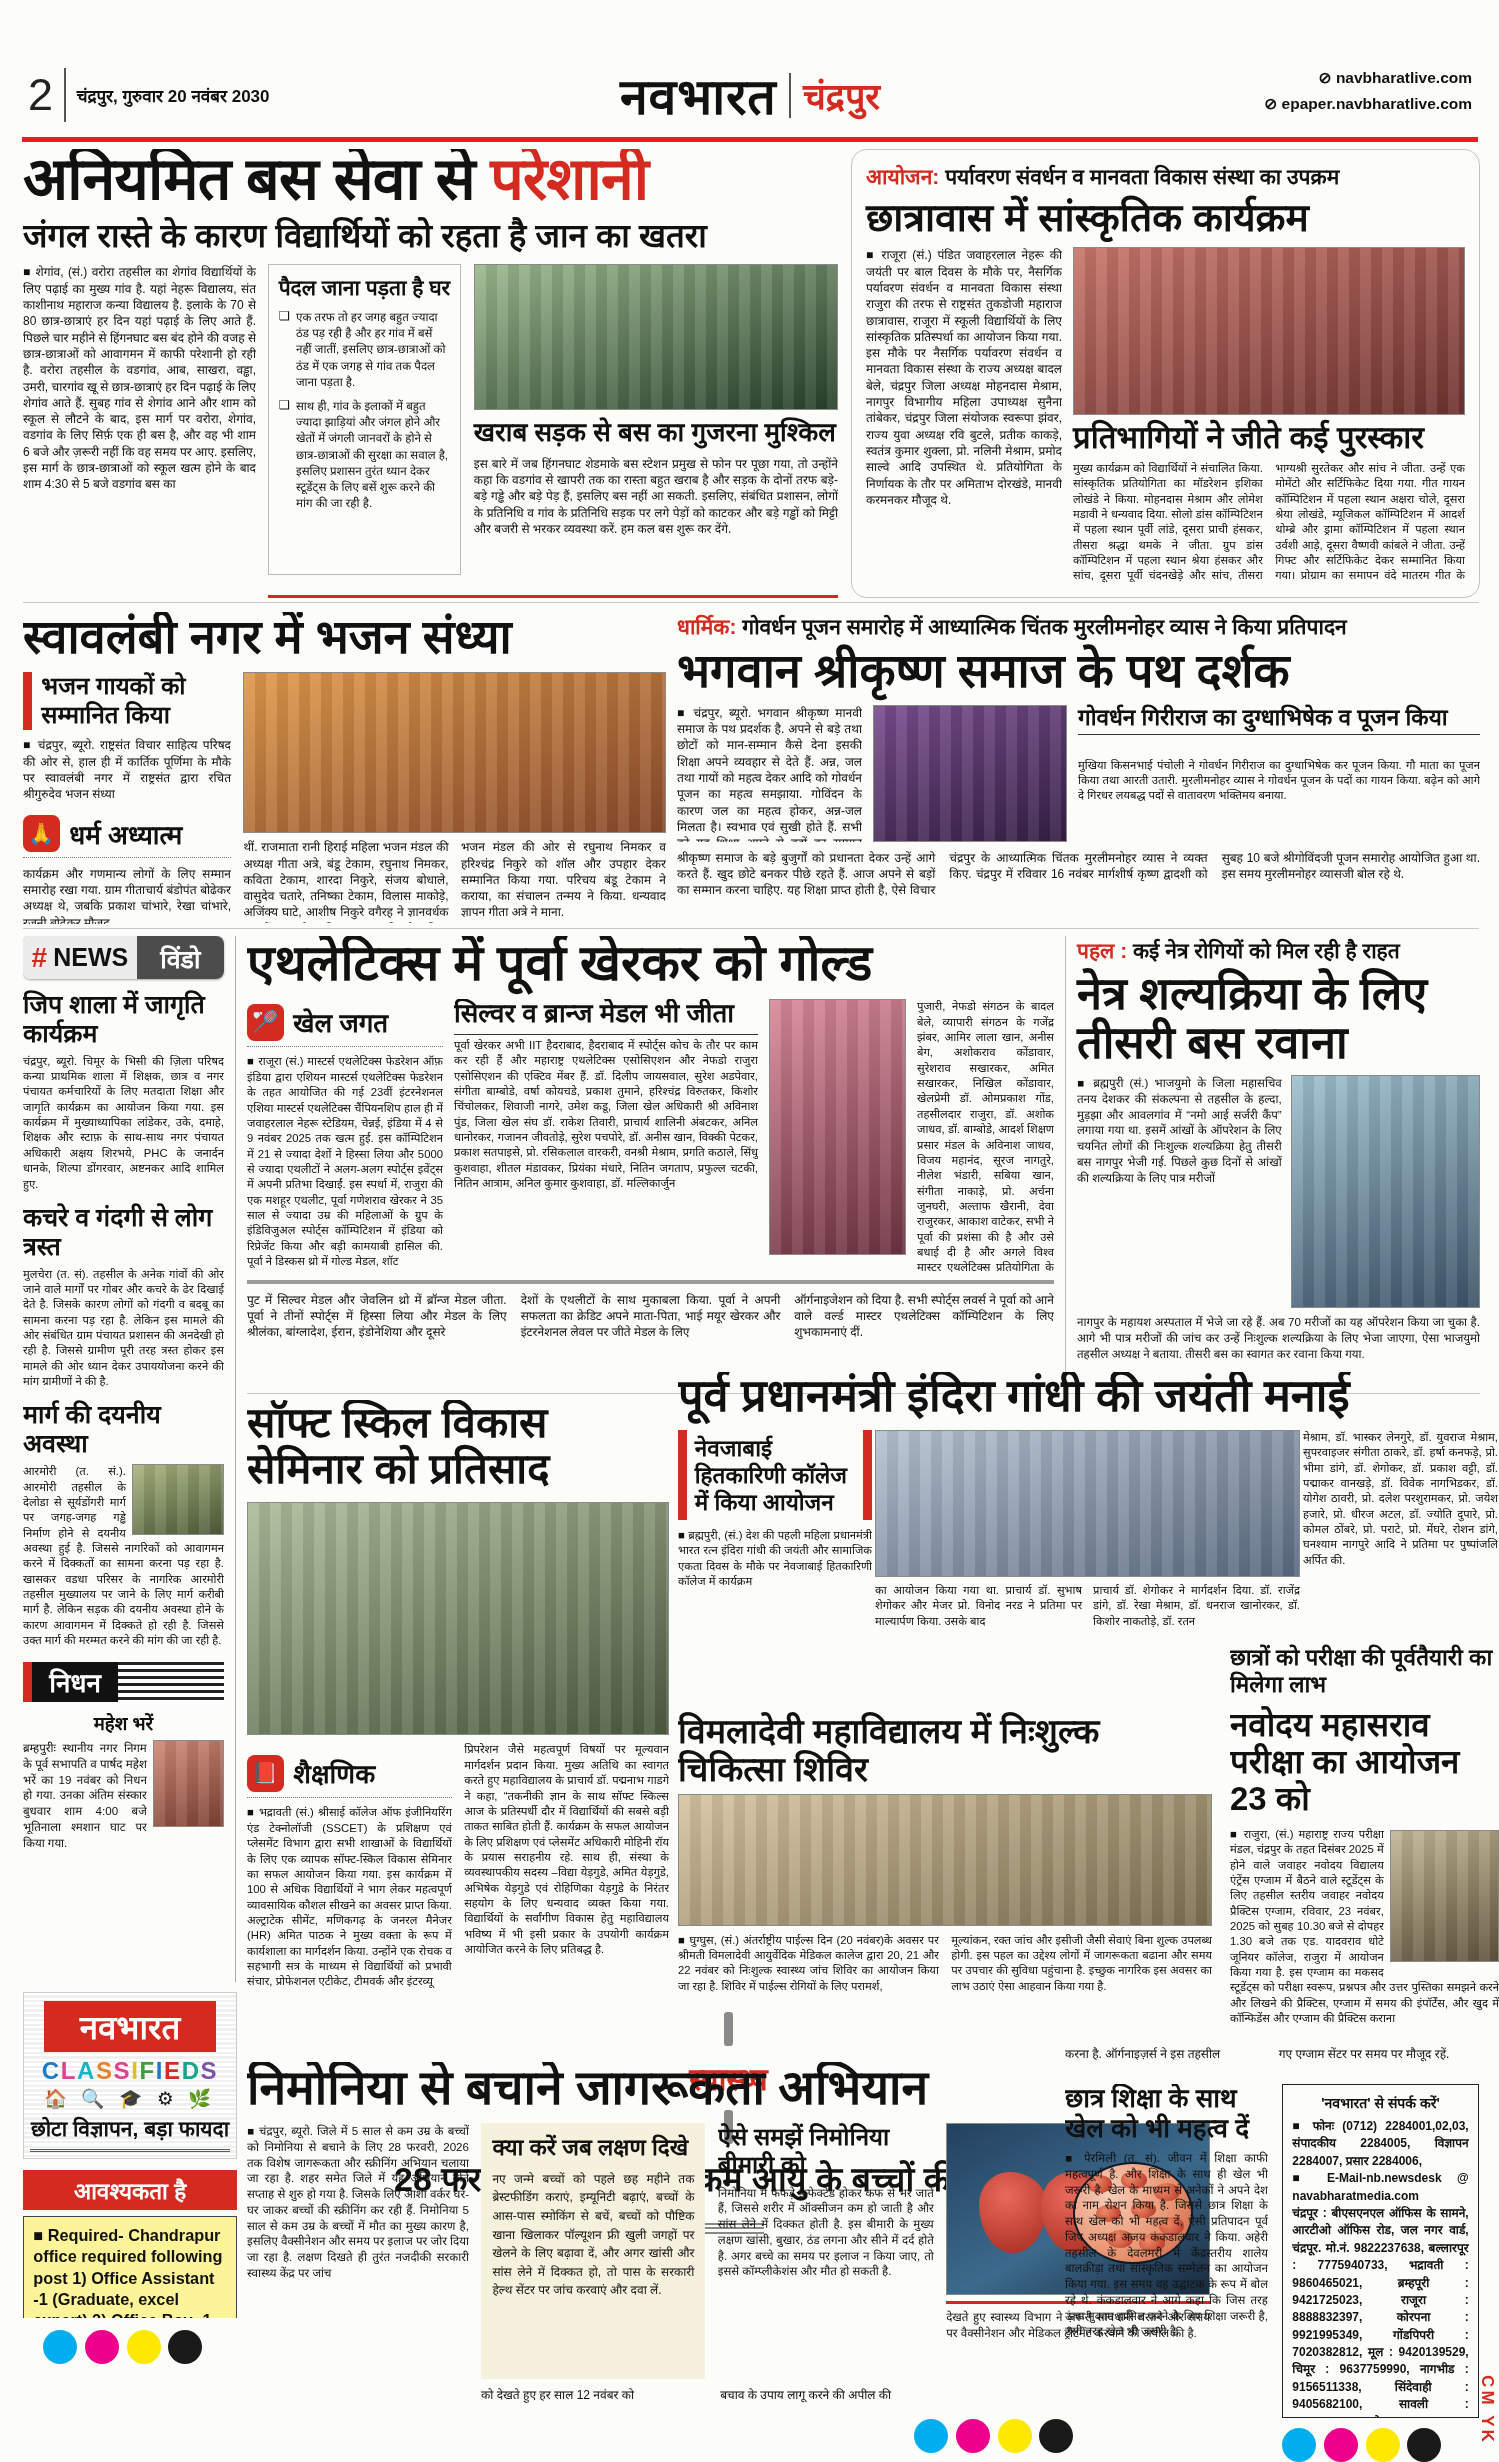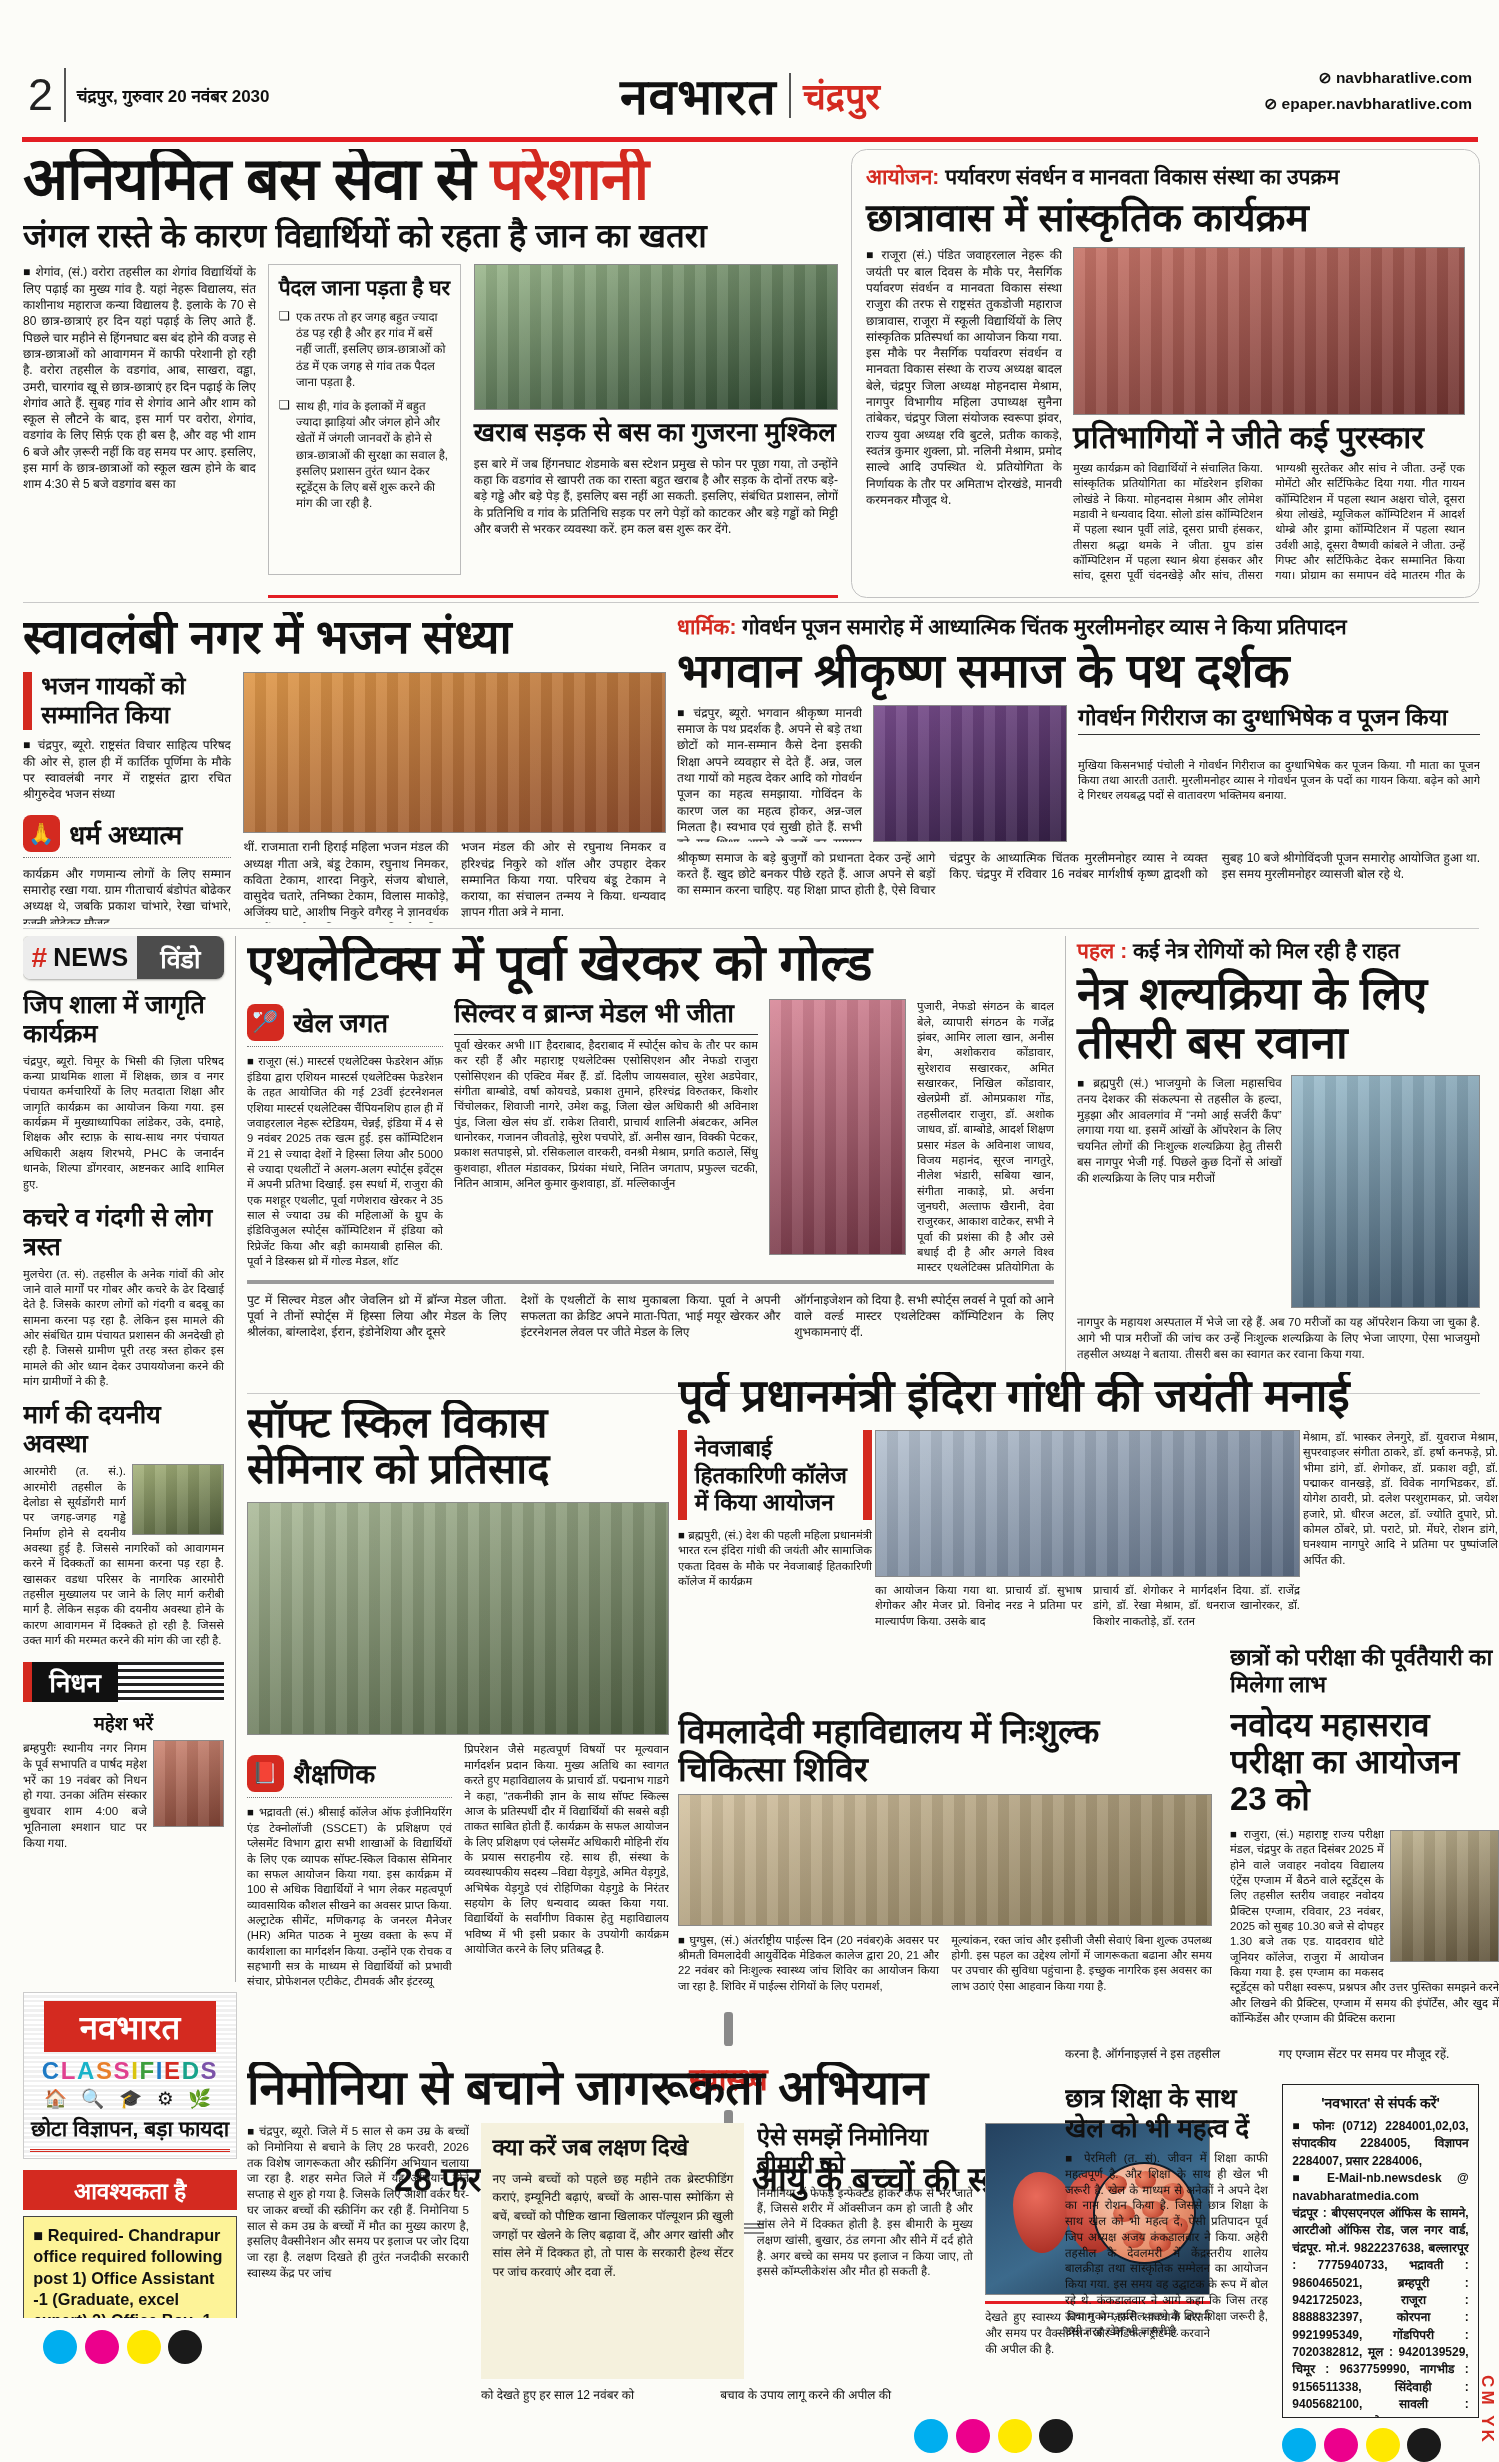--- a/index.html
+++ b/index.html
@@ -345,21 +345,21 @@
     <span class="gb"></span>
     <span class="ht">28 फरवरी तक 5 वर्ष से कम आयु के बच्चों की स्क्रीनिंग</span>
     <span style="flex:1;"></span>
     <span style="width:70px; border-top:2.3px solid #888; border-bottom:7px double #888; height:11px;"></span>
   </div>
 
   <div class="abs clip" style="left:247px; top:2062px; width:963px; height:388px;">
     <div class="hl-xl" style="font-size:48px;">निमोनिया से बचाने जागरूकता अभियान</div>
     <div style="display:flex; gap:12.4px; margin-top:9.3px; height:256px;">
       <div class="body-t jus clip" style="width:222px; font-size:11.6px;">■ चंद्रपुर, ब्यूरो. जिले में 5 साल से कम उम्र के बच्चों को निमोनिया से बचाने के लिए 28 फरवरी, 2026 तक विशेष जागरूकता और स्क्रीनिंग अभियान चलाया जा रहा है. शहर समेत जिले में यह अभियान बीते सप्ताह से शुरु हो गया है. जिसके लिए आशा वर्कर घर-घर जाकर बच्चों की स्क्रीनिंग कर रही हैं. निमोनिया 5 साल से कम उम्र के बच्चों में मौत का मुख्य कारण है, इसलिए वैक्सीनेशन और समय पर इलाज पर जोर दिया जा रहा है. लक्षण दिखते ही तुरंत नजदीकी सरकारी स्वास्थ्य केंद्र पर जांच</div>
-      <div class="tipbox clip" style="width:263px;">
+      <div class="tipbox clip" style="width:224px;">
         <div class="tt">क्या करें जब लक्षण दिखे</div>
         <div class="tb jus">नए जन्मे बच्चों को पहले छह महीने तक ब्रेस्टफीडिंग कराएं, इम्यूनिटी बढ़ाएं, बच्चों के आस-पास स्मोकिंग से बचें, बच्चों को पौष्टिक खाना खिलाकर पॉल्यूशन फ्री खुली जगहों पर खेलने के लिए बढ़ावा दें, और अगर खांसी और सांस लेने में दिक्कत हो, तो पास के सरकारी हेल्थ सेंटर पर जांच करवाएं और दवा लें.</div>
       </div>
       <div style="width:216px;" class="clip">
         <div class="hl-s" style="font-size:24px; margin-bottom:6.2px;">ऐसे समझें निमोनिया बीमारी को</div>
         <div class="body-t jus" style="font-size:11.6px;">निमोनिया में फेफड़े इन्फेक्टेड होकर कफ से भर जाते हैं, जिससे शरीर में ऑक्सीजन कम हो जाती है और सांस लेने में दिक्कत होती है. इस बीमारी के मुख्य लक्षण खांसी, बुखार, ठंड लगना और सीने में दर्द होते है. अगर बच्चे का समय पर इलाज न किया जाए, तो इससे कॉम्प्लीकेशंस और मौत हो सकती है.</div>
       </div>
       <div style="flex:1;">
         <div class="lungs" style="height:172px;">
           <i class="lft"></i>

